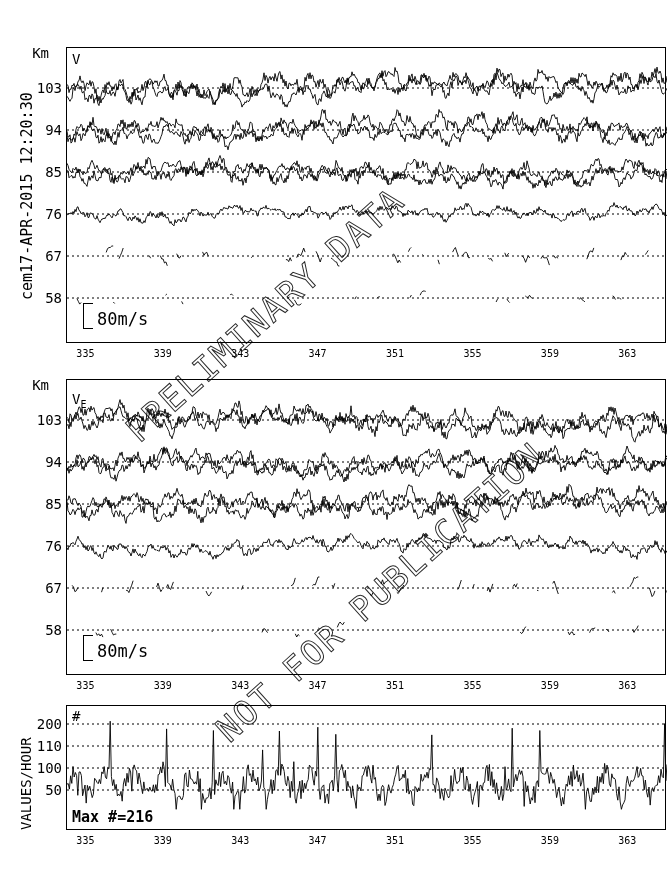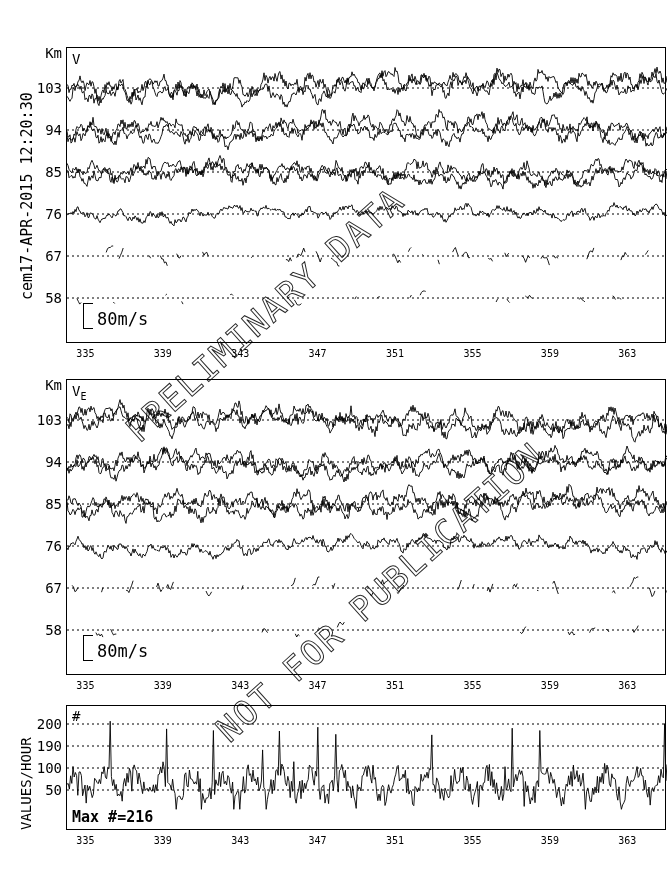--- a/index.html
+++ b/index.html
@@ -32,21 +32,21 @@
   .cornerlab{
     position:absolute;font-size:14px;line-height:1;
   }
 
   .ytick{
     position:absolute;right:100%;margin-right:5px;
     font-size:14px;line-height:1;white-space:nowrap;
     transform:translateY(-50%);
   }
   .ytickunit{
-    position:absolute;right:100%;margin-right:5px;
+    position:absolute;right:100%;margin-right:18px;
     font-size:14px;line-height:1;white-space:nowrap;
   }
   .xaxis{
     position:absolute;left:0;width:100%;
     font-size:10px;
   }
   .xtick{
     position:absolute;transform:translateX(-50%);white-space:nowrap;
   }
   .scalebar{
@@ -240,21 +240,21 @@
             <path d="M270.3 247.3L271.7 243.9L273.1 242.0L274.5 243.8L275.9 244.6L277.3 242.1"></path>
             <path d="M453.2 252.0L454.6 253.6L456.0 252.0L457.4 248.7L458.8 246.6"></path>
             <path d="M501.1 251.9L502.5 254.8L503.9 252.3L505.3 251.9L506.7 254.8L508.1 254.2"></path>
             <path d="M522.6 252.7L524.0 249.5L525.4 248.5L526.8 248.5L528.2 247.8"></path>
             <path d="M539.1 249.4L540.5 249.7L541.9 251.9"></path>
             <path d="M565.6 249.8L567.0 252.4L568.4 249.7L569.8 248.6L571.2 245.6"></path>
           </g>
       </g>
     </svg>
 
-    <div class="cornerlab" style="left:5px;top:4px;">
+    <div class="cornerlab" style="left:5px;top:12px;">
       <span>V</span><span style="font-size:10px;vertical-align:sub;">E</span>
     </div>
 
     <div class="ytickunit" style="top:-2px;">Km</div>
     <div class="ytick" style="top:40px;">103</div>
     <div class="ytick" style="top:82px;">94</div>
     <div class="ytick" style="top:124px;">85</div>
     <div class="ytick" style="top:166px;">76</div>
     <div class="ytick" style="top:208px;">67</div>
     <div class="ytick" style="top:250px;">58</div>
@@ -290,21 +290,21 @@
         <line x1="0" y1="84" x2="600" y2="84" stroke="#000" stroke-width="1" stroke-dasharray="2,3"></line>
         <g id="p3-traces" fill="none" stroke="#000" stroke-width="0.9">
             <path d="M0.0 78.2L1.2 77.5L2.4 83.1L3.6 69.8L4.8 77.4L6.0 60.4L7.2 71.0L8.4 66.5L9.6 69.5L10.8 89.3L12.0 66.1L13.2 65.9L14.4 69.6L15.6 89.8L16.8 84.7L18.0 79.0L19.2 97.1L20.4 79.4L21.6 84.0L22.8 80.2L24.0 85.9L25.2 91.6L26.4 88.2L27.6 72.3L28.8 73.8L30.0 76.4L31.2 77.7L32.4 73.5L33.6 77.7L34.8 65.9L36.0 67.7L37.2 60.6L38.4 71.0L39.6 72.8L40.8 61.6L42.0 62.7L43.2 15.2L44.4 70.6L45.6 79.6L46.8 73.6L48.0 83.7L49.2 78.4L50.4 90.0L51.6 88.1L52.8 89.7L54.0 85.4L55.2 95.2L56.4 78.0L57.6 72.5L58.8 80.1L60.0 67.3L61.2 76.4L62.4 62.4L63.6 66.0L64.8 85.2L66.0 62.9L67.2 58.9L68.4 63.4L69.6 64.9L70.8 77.9L72.0 67.1L73.2 73.5L74.4 81.3L75.6 87.6L76.8 75.9L78.0 84.6L79.2 83.0L80.4 82.5L81.6 85.3L82.8 81.1L84.0 84.6L85.2 85.2L86.4 78.8L87.6 86.5L88.8 78.6L90.0 84.8L91.2 68.7L92.4 68.2L93.6 60.9L94.8 66.9L96.0 55.8L97.2 62.1L98.4 80.6L99.6 22.9L100.8 76.6L102.0 77.8L103.2 78.9L104.4 84.2L105.6 73.2L106.8 83.3L108.0 87.6L109.2 103.3L110.4 91.4L111.6 90.3L112.8 90.1L114.0 93.1L115.2 93.6L116.4 89.7L117.6 68.7L118.8 66.8L120.0 80.1L121.2 80.9L122.4 64.0L123.6 72.7L124.8 73.0L126.0 75.1L127.2 78.0L128.4 75.8L129.6 78.2L130.8 65.3L132.0 85.8L133.2 72.7L134.4 103.3L135.6 87.5L136.8 93.0L138.0 96.9L139.2 92.1L140.4 92.1L141.6 90.3L142.8 81.8L144.0 93.0L145.2 76.8L146.4 24.5L147.6 88.5L148.8 73.8L150.0 78.1L151.2 79.5L152.4 66.2L153.6 80.6L154.8 67.5L156.0 65.2L157.2 77.7L158.4 75.3L159.6 79.0L160.8 69.6L162.0 71.6L163.2 81.7L164.4 87.2L165.6 76.0L166.8 103.3L168.0 90.1L169.2 88.2L170.4 85.2L171.6 85.7L172.8 103.3L174.0 84.3L175.2 85.3L176.4 70.6L177.6 87.1L178.8 83.8L180.0 63.0L181.2 58.8L182.4 69.4L183.6 67.7L184.8 75.9L186.0 64.1L187.2 74.8L188.4 72.9L189.6 79.0L190.8 71.2L192.0 84.9L193.2 81.9L194.4 75.0L195.6 43.9L196.8 81.3L198.0 83.6L199.2 103.3L200.4 93.4L201.6 86.5L202.8 84.1L204.0 73.5L205.2 87.7L206.4 74.1L207.6 84.3L208.8 64.9L210.0 63.5L211.2 69.3L212.4 25.0L213.6 69.3L214.8 58.1L216.0 60.5L217.2 65.5L218.4 76.6L219.6 79.8L220.8 70.3L222.0 75.5L223.2 91.6L224.4 75.3L225.6 85.4L226.8 55.7L228.0 92.1L229.2 97.2L230.4 87.9L231.6 84.4L232.8 75.2L234.0 92.7L235.2 74.2L236.4 86.5L237.6 77.2L238.8 82.7L240.0 76.1L241.2 73.5L242.4 59.1L243.6 60.8L244.8 62.5L246.0 72.9L247.2 79.2L248.4 65.2L249.6 70.2L250.8 21.2L252.0 81.8L253.2 93.4L254.4 82.4L255.6 80.1L256.8 78.9L258.0 97.1L259.2 89.6L260.4 87.9L261.6 97.6L262.8 77.8L264.0 76.1L265.2 74.2L266.4 84.5L267.6 69.9L268.8 28.3L270.0 73.3L271.2 86.1L272.4 64.5L273.6 63.5L274.8 58.5L276.0 65.2L277.2 71.8L278.4 64.3L279.6 84.9L280.8 75.3L282.0 81.2L283.2 80.8L284.4 91.9L285.6 79.8L286.8 90.2L288.0 94.9L289.2 102.4L290.4 78.6L291.6 83.1L292.8 81.3L294.0 85.0L295.2 69.9L296.4 69.1L297.6 64.1L298.8 60.5L300.0 70.5L301.2 59.5L302.4 62.4L303.6 71.7L304.8 77.1L306.0 59.2L307.2 73.3L308.4 71.5L309.6 85.5L310.8 94.7L312.0 88.0L313.2 94.6L314.4 81.8L315.6 79.3L316.8 81.5L318.0 99.5L319.2 95.4L320.4 85.7L321.6 78.7L322.8 84.0L324.0 87.1L325.2 81.6L326.4 78.6L327.6 71.9L328.8 68.2L330.0 60.7L331.2 59.4L332.4 75.0L333.6 72.8L334.8 72.6L336.0 68.1L337.2 71.8L338.4 64.3L339.6 86.6L340.8 72.5L342.0 88.1L343.2 84.5L344.4 85.3L345.6 98.2L346.8 99.7L348.0 80.5L349.2 82.0L350.4 86.0L351.6 81.8L352.8 84.8L354.0 68.2L355.2 75.2L356.4 74.3L357.6 68.7L358.8 71.4L360.0 66.2L361.2 72.2L362.4 62.7L363.6 63.7L364.8 28.9L366.0 78.5L367.2 78.8L368.4 86.4L369.6 71.9L370.8 74.7L372.0 79.9L373.2 92.6L374.4 82.7L375.6 88.4L376.8 94.3L378.0 82.2L379.2 85.1L380.4 89.4L381.6 92.0L382.8 89.4L384.0 69.6L385.2 85.3L386.4 76.8L387.6 63.4L388.8 74.4L390.0 77.7L391.2 75.7L392.4 75.2L393.6 61.7L394.8 66.9L396.0 61.3L397.2 82.3L398.4 83.8L399.6 70.0L400.8 74.7L402.0 85.4L403.2 77.9L404.4 92.3L405.6 98.4L406.8 90.5L408.0 86.2L409.2 82.2L410.4 75.5L411.6 101.1L412.8 79.6L414.0 79.2L415.2 84.2L416.4 76.9L417.6 76.4L418.8 62.4L420.0 59.4L421.2 74.9L422.4 58.4L423.6 79.5L424.8 65.7L426.0 81.4L427.2 73.5L428.4 87.5L429.6 76.8L430.8 88.3L432.0 93.9L433.2 89.4L434.4 80.4L435.6 94.5L436.8 88.1L438.0 60.7L439.2 84.3L440.4 81.2L441.6 72.9L442.8 83.0L444.0 85.7L445.2 22.2L446.4 80.9L447.6 74.1L448.8 68.4L450.0 74.9L451.2 69.3L452.4 63.8L453.6 68.4L454.8 64.8L456.0 70.9L457.2 100.4L458.4 75.5L459.6 86.0L460.8 79.7L462.0 90.1L463.2 98.0L464.4 91.7L465.6 94.2L466.8 80.4L468.0 96.7L469.2 76.9L470.4 74.7L471.6 80.8L472.8 24.5L474.0 65.1L475.2 67.4L476.4 67.9L477.6 68.2L478.8 67.8L480.0 62.3L481.2 68.2L482.4 77.4L483.6 66.4L484.8 70.8L486.0 77.3L487.2 73.3L488.4 81.0L489.6 91.6L490.8 85.7L492.0 81.1L493.2 91.3L494.4 99.9L495.6 91.4L496.8 98.2L498.0 85.6L499.2 78.2L500.4 80.3L501.6 69.8L502.8 78.7L504.0 65.5L505.2 80.3L506.4 59.1L507.6 73.3L508.8 71.0L510.0 64.6L511.2 75.8L512.4 68.8L513.6 80.2L514.8 76.2L516.0 67.2L517.2 82.1L518.4 103.3L519.6 85.6L520.8 81.9L522.0 88.6L523.2 95.4L524.4 95.5L525.6 82.2L526.8 88.5L528.0 80.9L529.2 86.9L530.4 70.3L531.6 86.6L532.8 70.8L534.0 76.3L535.2 67.2L536.4 77.7L537.6 57.4L538.8 67.3L540.0 59.1L541.2 64.2L542.4 77.8L543.6 80.7L544.8 67.8L546.0 72.1L547.2 72.0L548.4 73.7L549.6 87.7L550.8 94.2L552.0 80.8L553.2 96.0L554.4 103.3L555.6 98.9L556.8 96.8L558.0 93.8L559.2 77.7L560.4 70.3L561.6 77.2L562.8 80.5L564.0 74.5L565.2 75.4L566.4 74.8L567.6 72.2L568.8 67.0L570.0 60.6L571.2 71.4L572.4 69.7L573.6 62.3L574.8 69.6L576.0 70.0L577.2 83.8L578.4 74.0L579.6 86.1L580.8 91.2L582.0 81.0L583.2 99.1L584.4 84.5L585.6 81.7L586.8 85.6L588.0 80.5L589.2 79.2L590.4 79.1L591.6 69.7L592.8 76.7L594.0 63.2L595.2 70.4L596.4 71.8L597.6 17.6L598.8 74.8L600.0 58.4"></path>
           </g>
       </g>
     </svg>
 
     <div class="cornerlab" style="left:5px;top:3px;">#</div>
 
     <div class="ytick" style="top:18px;">200</div>
-    <div class="ytick" style="top:40px;">190</div>
+    <div class="ytick" style="top:40px;">110</div>
     <div class="ytick" style="top:62px;">100</div>
     <div class="ytick" style="top:84px;">50</div>
 
     <div class="maxlab" style="left:5px;bottom:3px;font-weight:bold;">Max  #=216</div>
   </div>
 
   <div class="xaxis" style="left:66px;top:835px;width:600px;height:20px;">
     <span class="xtick" style="left:19.4px;">335</span>
     <span class="xtick" style="left:96.8px;">339</span>
     <span class="xtick" style="left:174.2px;">343</span>

